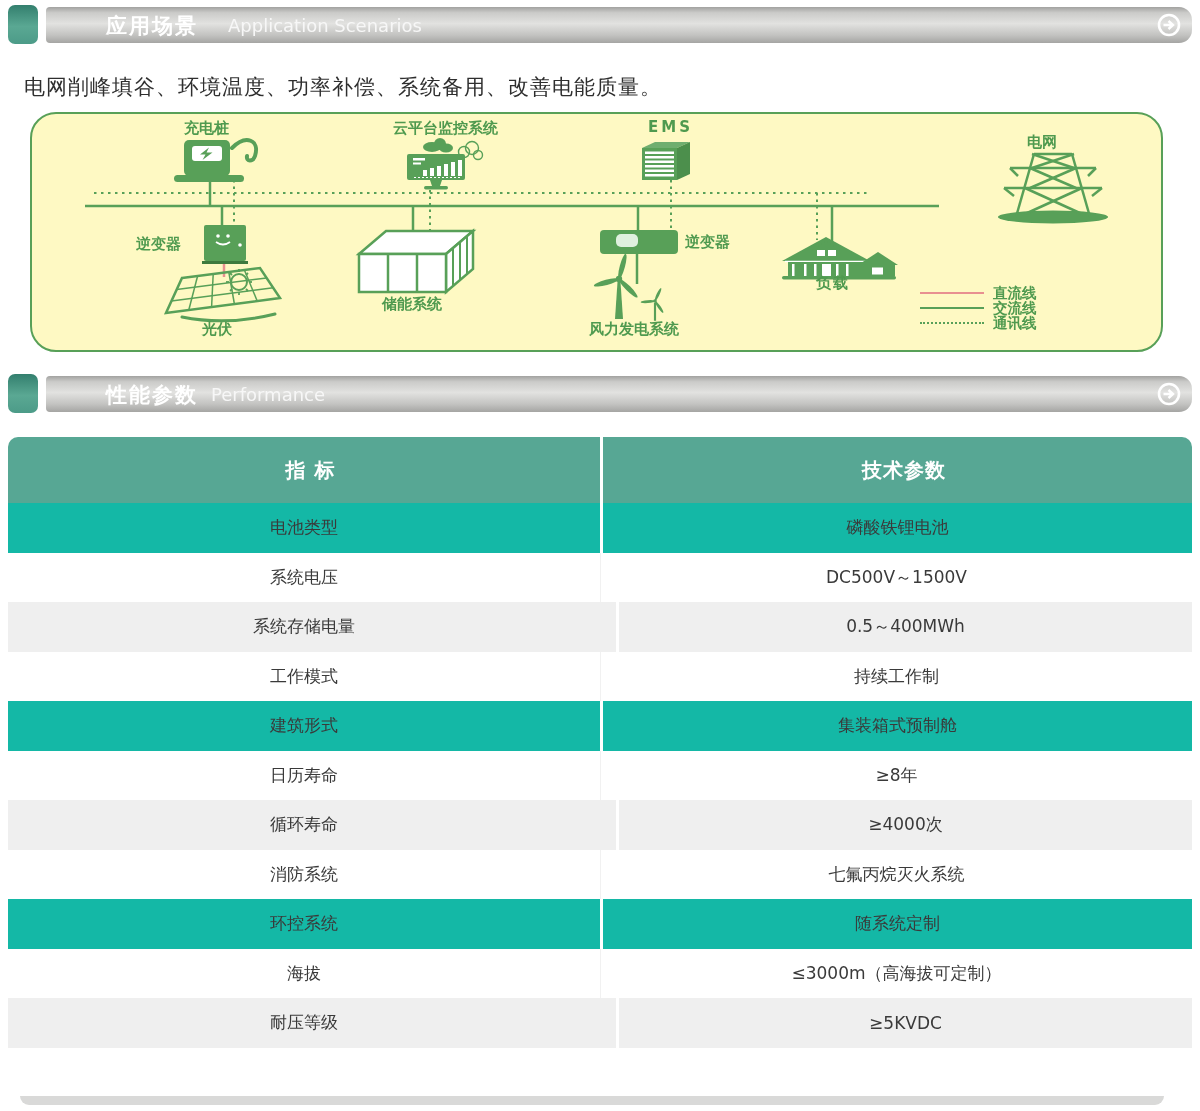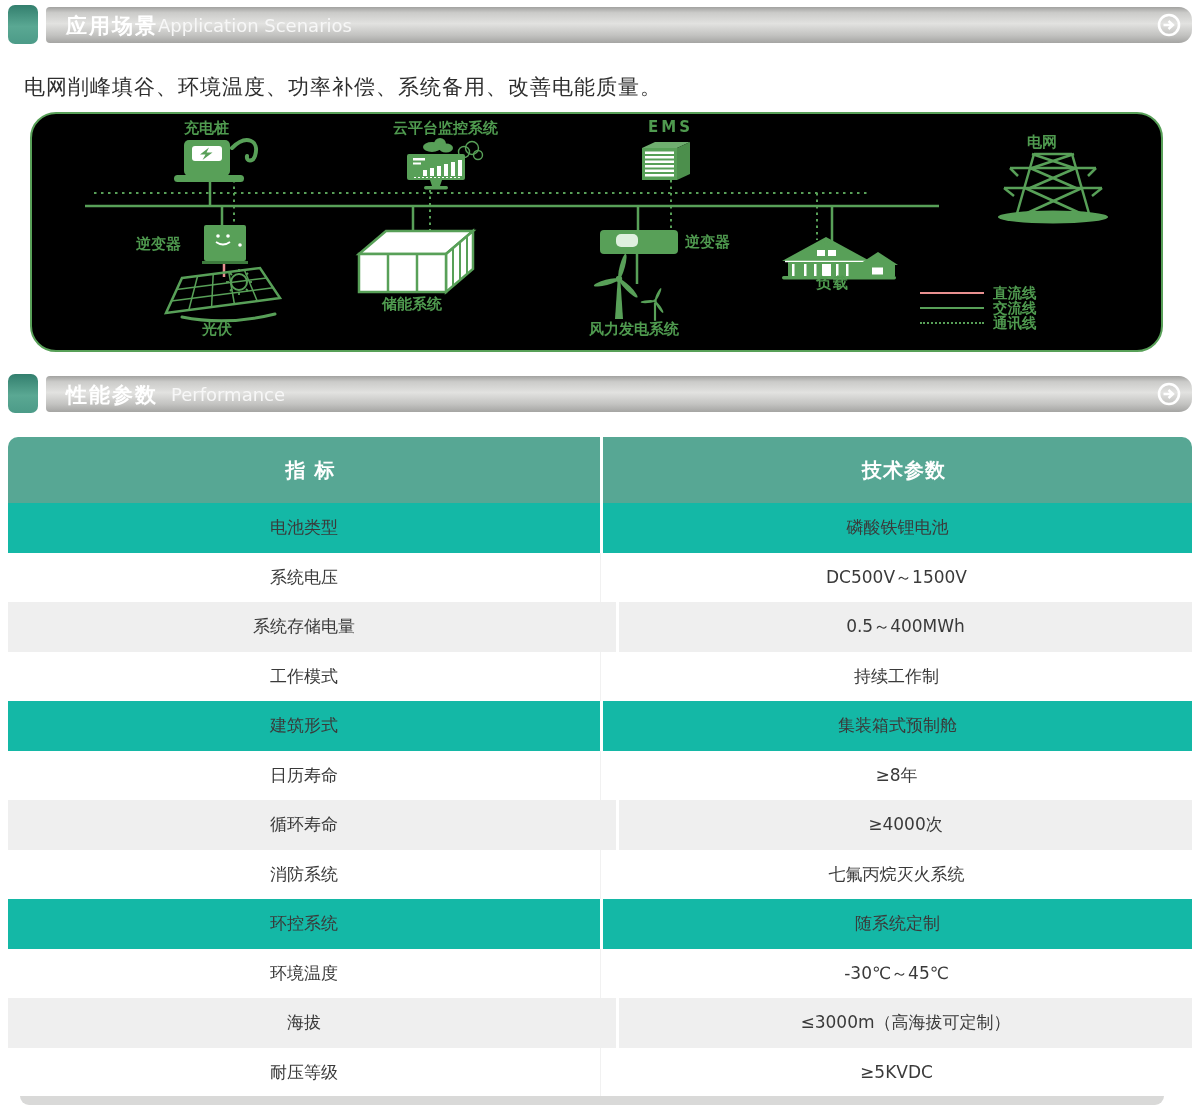--- a/index.html
+++ b/index.html
@@ -7,31 +7,31 @@
   .page { position:relative; width:1200px; height:1111px; background:#fff; overflow:hidden; }
 
   
   .section-bar { position:absolute; left:8px; width:1184px; height:40px; }
   .bar-chip { position:absolute; left:0; top:0; width:30px; height:39px; border-radius:7px;
               background:linear-gradient(180deg,#337f6e 0%,#5aa893 55%,#4c9b88 100%); }
   .bar-body { position:absolute; left:38px; right:0; top:2px; height:36px;
               border-radius:4px 13px 13px 4px;
               background:linear-gradient(180deg,#a2a2a0 0%,#cbcbc9 16%,#e2e2e0 46%,#c3c3c1 78%,#a5a5a3 100%);
               line-height:36px; padding-left:20px; }
-  .bar-zh { color:#ffffff; font-size:21px; font-weight:bold; letter-spacing:2px; vertical-align:middle; }
+  .bar-zh { color:#ffffff; font-size:21px; font-weight:bold; letter-spacing:2px; vertical-align:middle;margin-left:40px; }
   .bar-en { color:#f7f7f7; font-size:18px; vertical-align:middle; }
-  .gap-wide { } .gap-narrow { margin-left:13px; }
+  .gap-wide { margin-left:30px; } .gap-narrow { margin-left:13px; }
   .bar-arrow { position:absolute; right:11px; top:6px; width:24px; height:24px; }
 
   
   .desc { position:absolute; left:24px; top:73px; font-size:21px; color:#2e2e2e; letter-spacing:1px; }
 
   
   .diagram { position:absolute; left:30px; top:112px; width:1133px; height:240px;
-             border:2px solid #58a058; border-radius:26px; background:#000000; }
+             border:2px solid #58a058; border-radius:26px; background:#fef9c3; }
   .diagram svg.canvas { position:absolute; left:0; top:0; }
   .dlabel { position:absolute; color:#4f9a4f; font-weight:bold; font-size:15px; white-space:nowrap; }
   .legend-row { position:absolute; left:888px; height:16px; display:flex; align-items:center; }
   .legend-line { display:inline-block; width:64px; height:0; margin-right:9px; }
   .lg-dc  { border-top:2px solid #e89090; }
   .lg-ac  { border-top:2px solid #58a058; }
   .lg-com { border-top:2px dotted #58a058; }
   .legend-label { color:#4f9a4f; font-weight:bold; font-size:14.5px; }
 
   
@@ -318,24 +318,20 @@
     </div>
     <div class="t-row">
       <div class="cell">消防系统</div>
       <div class="cell value">七氟丙烷灭火系统</div>
     </div>
     <div class="t-row">
       <div class="cell">环控系统</div>
       <div class="cell value">随系统定制</div>
     </div>
     <div class="t-row">
-      <div class="cell">环境温度</div>
-      <div class="cell value">-30℃～45℃</div>
-    </div>
-    <div class="t-row">
       <div class="cell">海拔</div>
       <div class="cell value">≤3000m（高海拔可定制）</div>
     </div>
     <div class="t-row">
       <div class="cell">耐压等级</div>
       <div class="cell value">≥5KVDC</div>
     </div>
   </div>
   <div class="t-shadow"></div>
 

